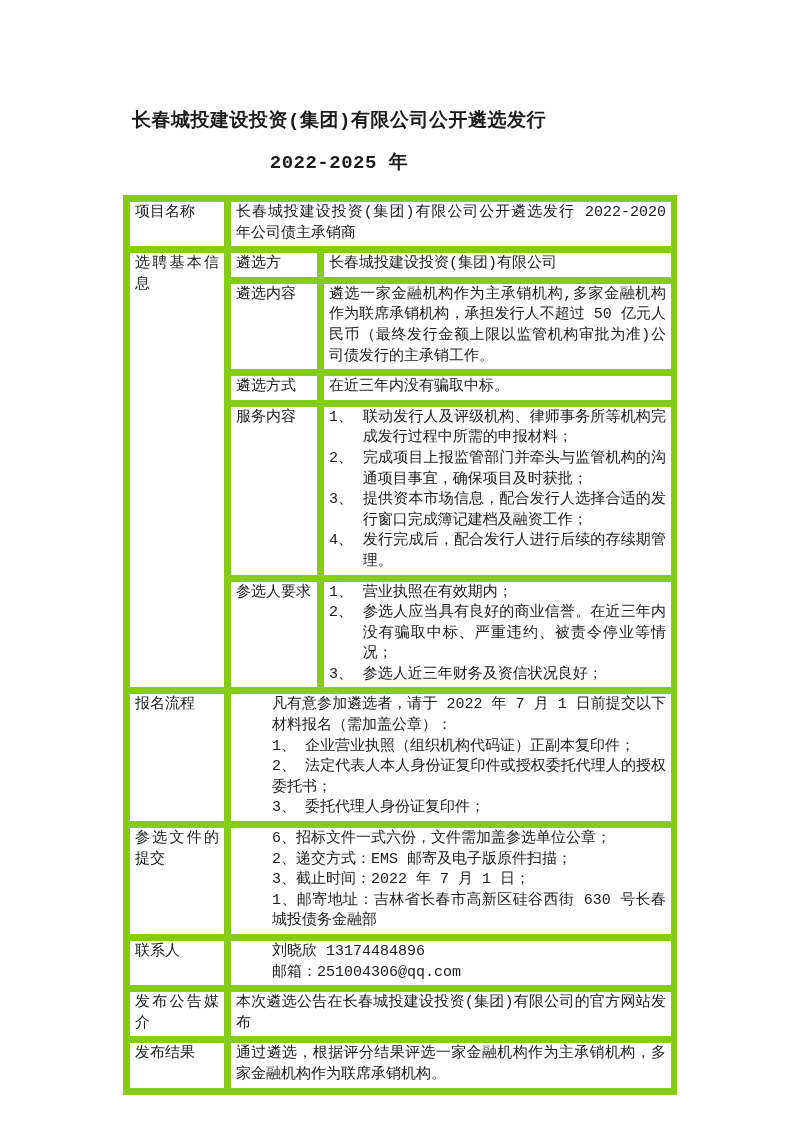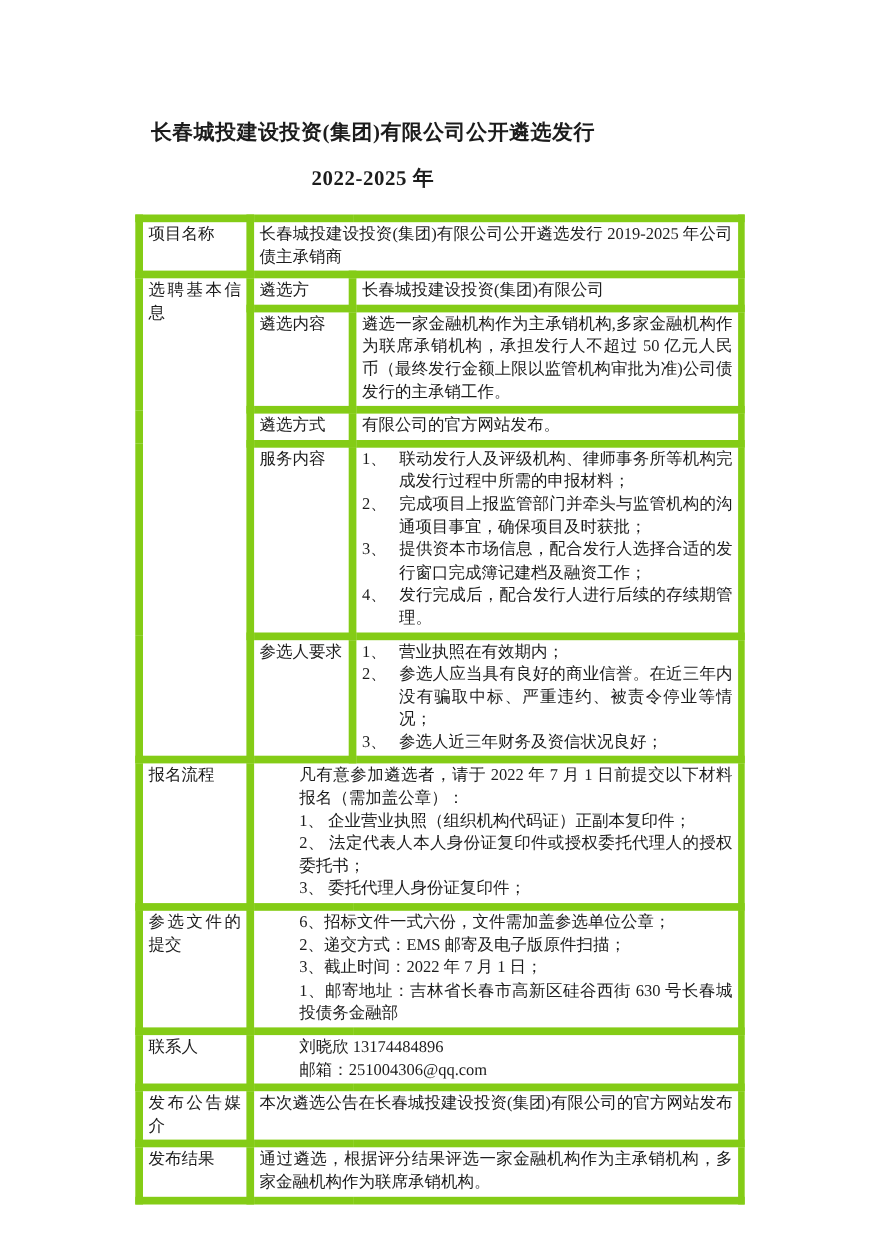--- a/index.html
+++ b/index.html
@@ -3,21 +3,21 @@
 <meta charset="utf-8">
 <style>
   html, body { margin: 0; padding: 0; background: #ffffff; }
   .page {
     position: relative;
     width: 677px;
     height: 1122px;
     box-sizing: border-box;
     background: #ffffff;
     padding: 100px 122px 0 123px;
-    font-family: Liberation Serif, serif;
+    font-family: Liberation Mono, monospace;
     color: #1c1c1c;
     overflow: hidden;
   }
   .title {
     margin: 0;
     font-size: 19px;
     font-weight: 700;
     text-align: center;
     line-height: 42px;
     letter-spacing: 0.5px;
@@ -69,37 +69,37 @@
   <table class="announce">
     <colgroup>
       <col style="width:101px">
       <col style="width:93px">
       <col style="width:354px">
     </colgroup>
     <tbody>
 
       <tr>
         <td class="label-cell">项目名称</td>
-        <td colspan="2">长春城投建设投资(集团)有限公司公开遴选发行 2019-2025 年公司债主承销商</td>
+        <td colspan="2">长春城投建设投资(集团)有限公司公开遴选发行 2022-2020 年公司债主承销商</td>
       </tr>
 
       <tr>
         <td class="label-cell mid-v" rowspan="5">选聘基本信息</td>
         <td class="sub-label">遴选方</td>
         <td>长春城投建设投资(集团)有限公司</td>
       </tr>
 
       <tr>
         <td class="sub-label">遴选内容</td>
         <td>遴选一家金融机构作为主承销机构,多家金融机构作为联席承销机构，承担发行人不超过 50 亿元人民币（最终发行金额上限以监管机构审批为准)公司债发行的主承销工作。</td>
       </tr>
 
       <tr>
         <td class="sub-label">遴选方式</td>
-        <td>有限公司的官方网站发布。</td>
+        <td>在近三年内没有骗取中标。</td>
       </tr>
 
       <tr>
         <td class="sub-label">服务内容</td>
         <td>
           <div class="hang"><span class="num">1、</span><span>联动发行人及评级机构、律师事务所等机构完成发行过程中所需的申报材料；</span></div>
           <div class="hang"><span class="num">2、</span><span>完成项目上报监管部门并牵头与监管机构的沟通项目事宜，确保项目及时获批；</span></div>
           <div class="hang"><span class="num">3、</span><span>提供资本市场信息，配合发行人选择合适的发行窗口完成簿记建档及融资工作；</span></div>
           <div class="hang"><span class="num">4、</span><span>发行完成后，配合发行人进行后续的存续期管理。</span></div>
         </td>

